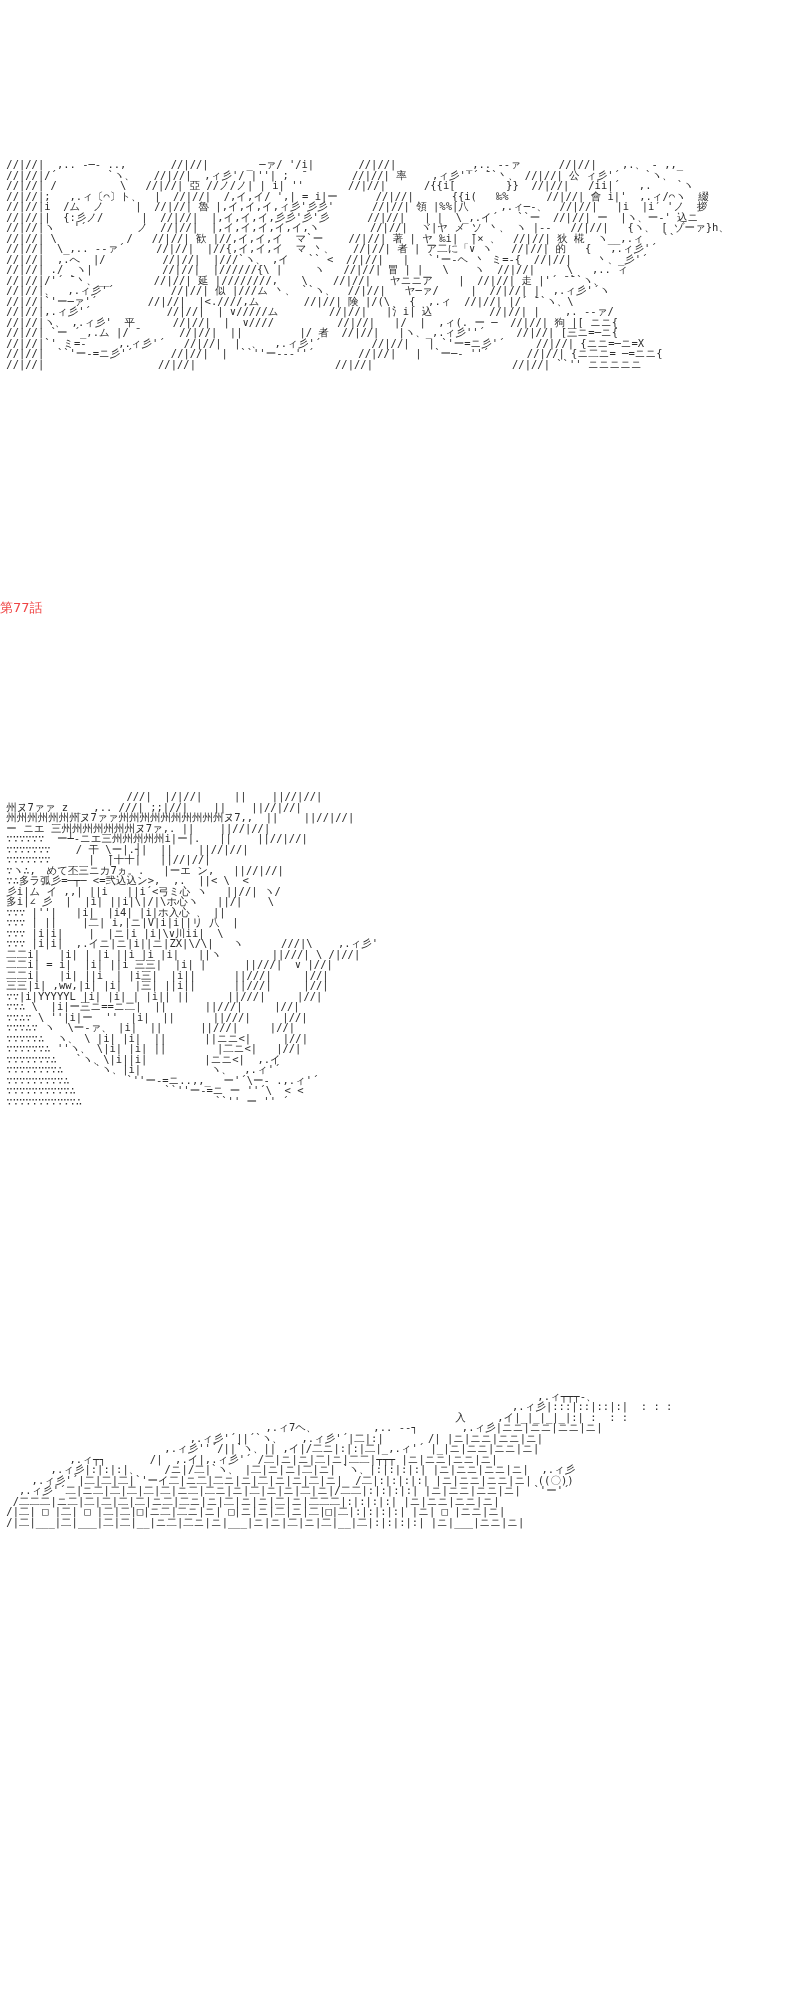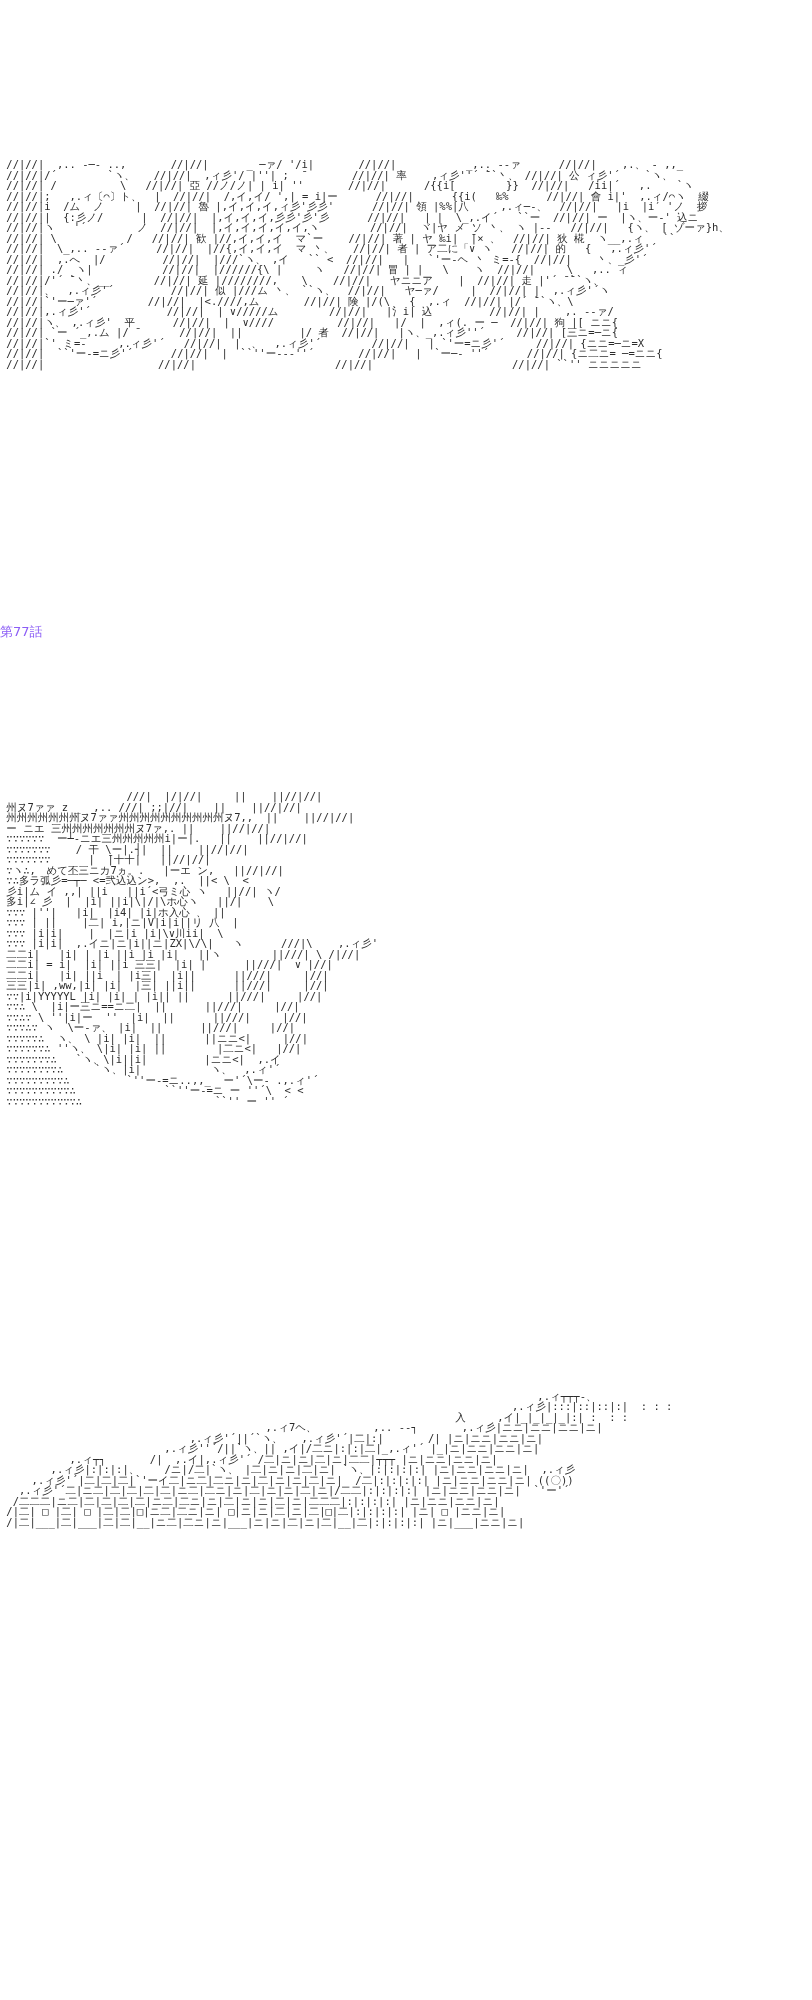--- a/index.html
+++ b/index.html
@@ -32,25 +32,25 @@
     left: 0px;
     top: 138px;
     width: 812px;
     font-size: 10.5px;
     line-height: 10.5px;
   }
   
   #episode-caption {
     position: absolute;
     left: 0px;
-    top: 624px;
+    top: 600px;
     font-family: "DejaVu Sans", "Liberation Sans", sans-serif;
     font-size: 13px;
     line-height: 16px;
-    color: #8b5cf6;
+    color: #ef4444;
   }
   
   #panel-two {
     position: absolute;
     left: 0px;
     top: 770px;
     width: 812px;
     font-size: 10.5px;
     line-height: 10.5px;
   }

